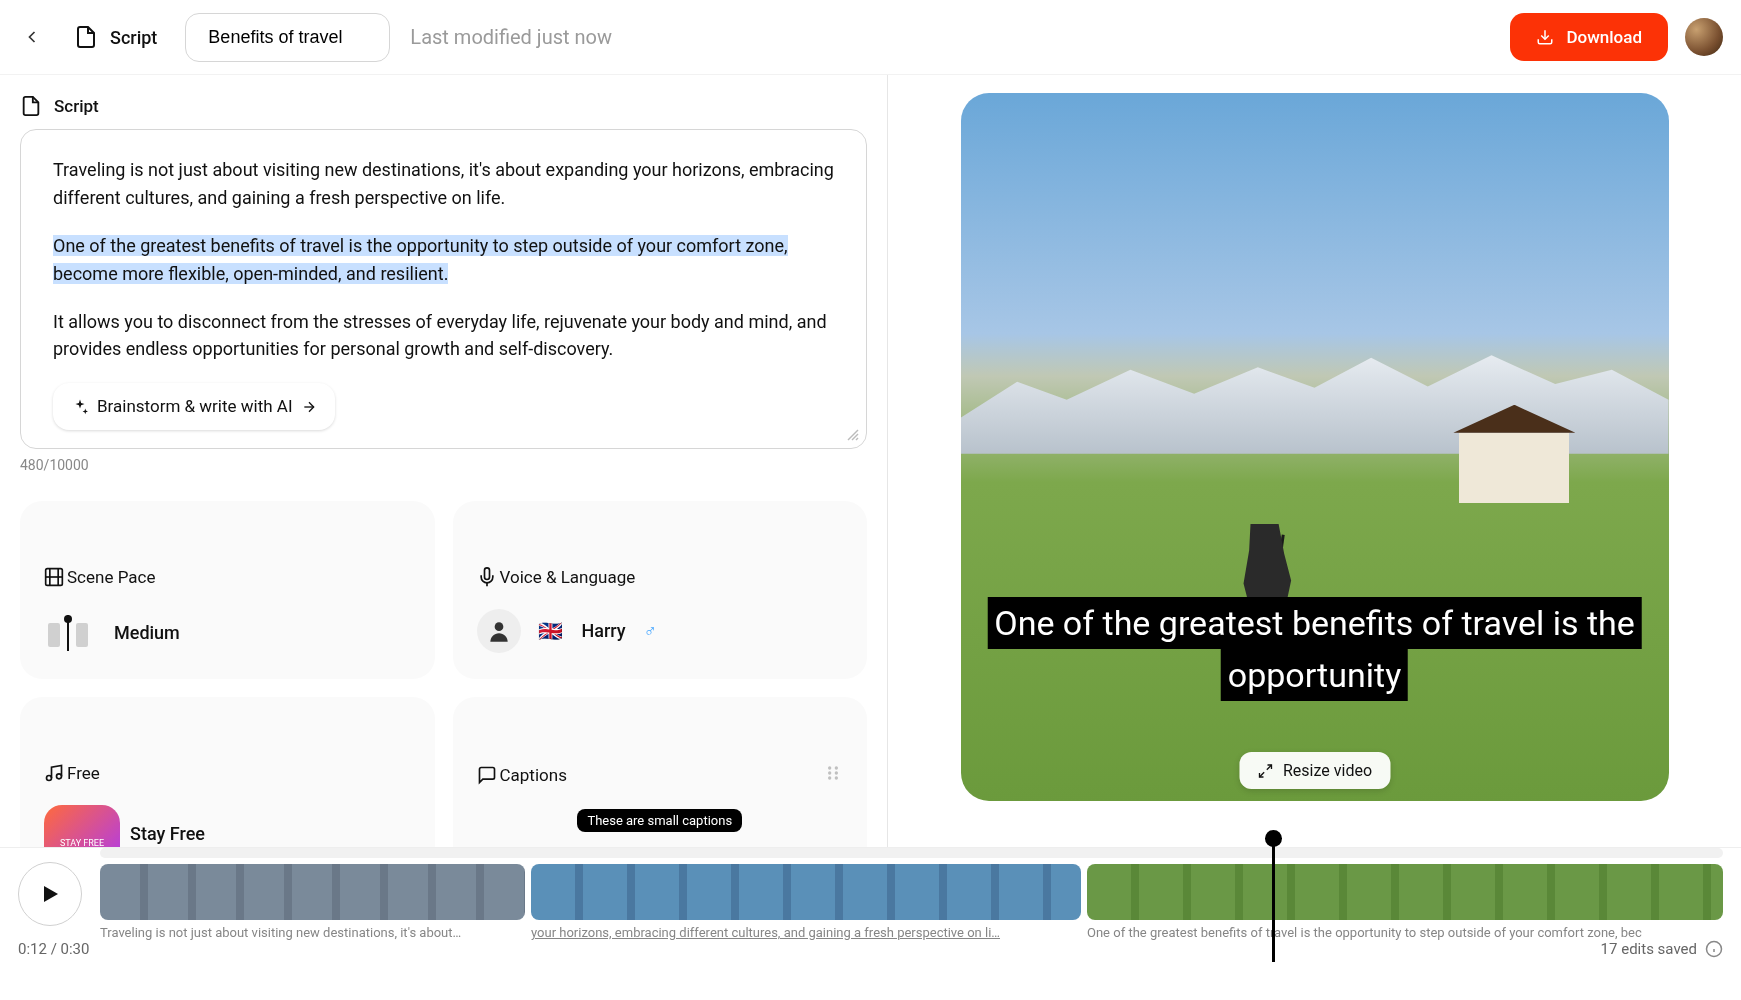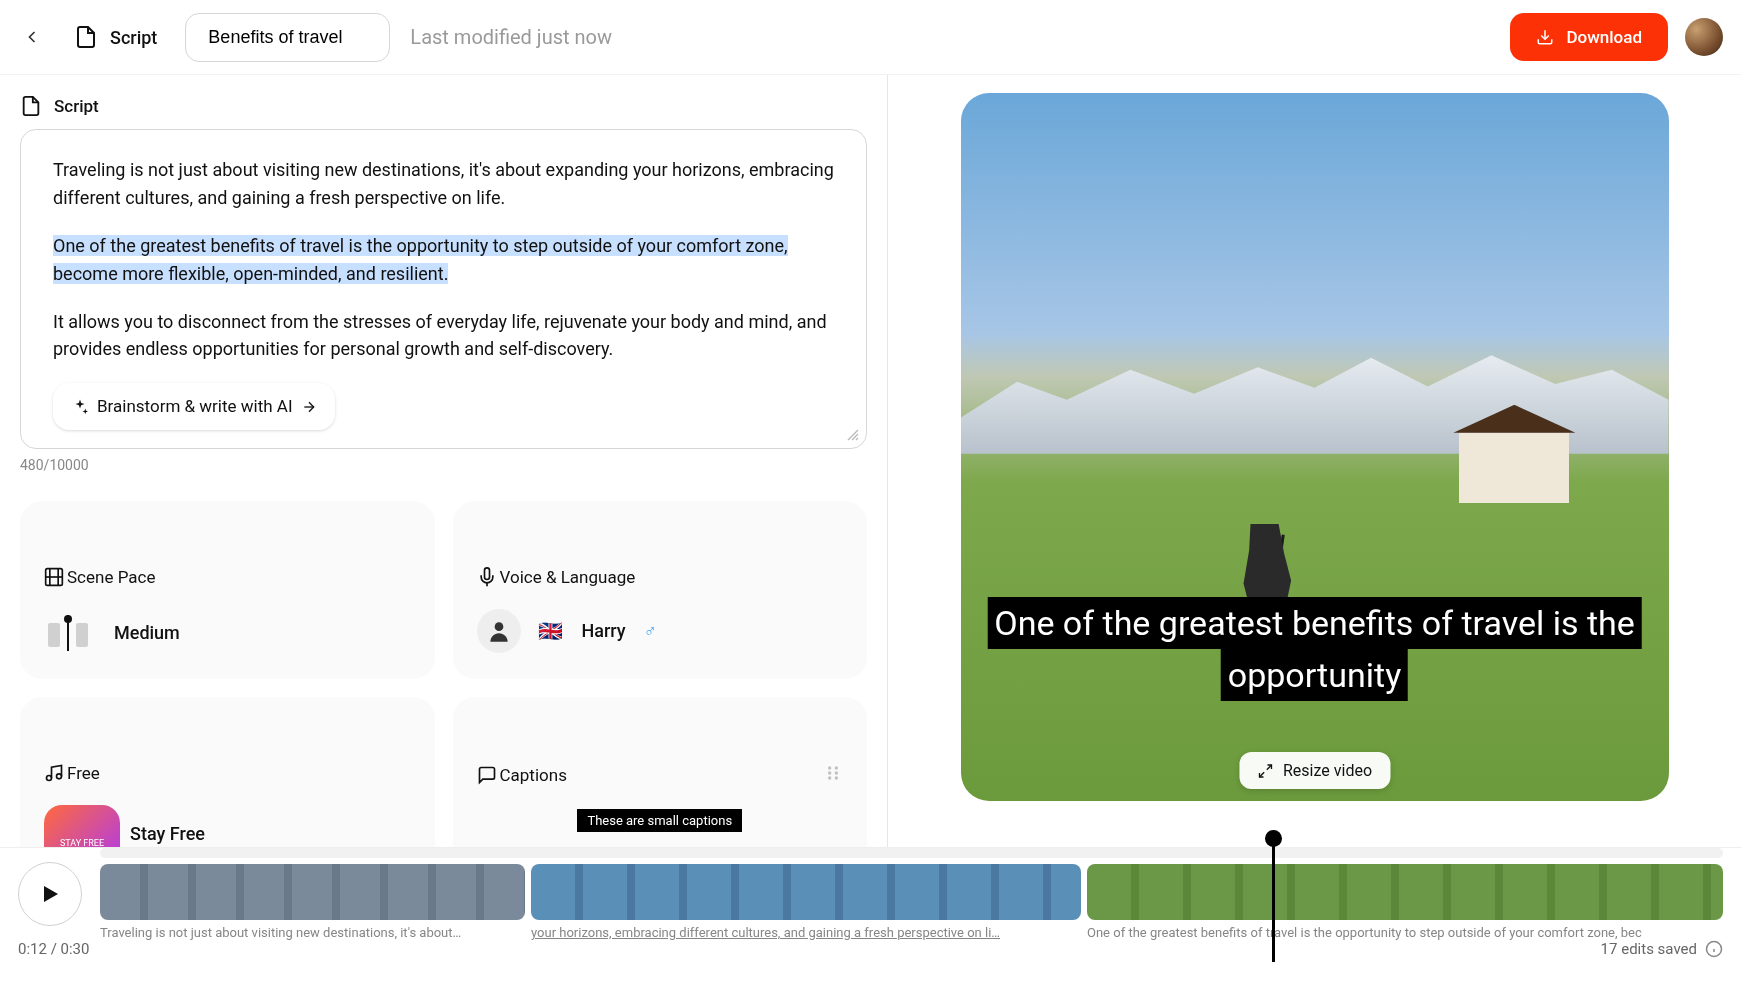--- a/index.html
+++ b/index.html
@@ -36,21 +36,21 @@
   .voice-body { display: flex; align-items: center; gap: 18px; }
   .voice-avatar { width: 44px; height: 44px; border-radius: 50%; background: #eee; display: flex; align-items: center; justify-content: center; }
   .flag { font-size: 20px; }
   .voice-name { font-size: 18px; font-weight: 500; }
   .gender { color: #4aa8ff; font-size: 18px; }
   .music-body { display: flex; align-items: center; gap: 10px; }
   .music-cover { width: 76px; height: 76px; border-radius: 18px; background: linear-gradient(135deg, #ff6a3c 0%, #a634ff 100%); display: flex; flex-direction: column; align-items: center; justify-content: center; font-size: 9px; color: #fff; }
   .music-title { font-size: 18px; font-weight: 500; }
   .music-artist { font-size: 15px; color: #888; }
   .captions-body { display: flex; justify-content: center; margin-top: 20px; }
-  .caption-chip { background: #000; color: #fff; font-size: 13px; padding: 4px 10px; border-radius: 0; }
+  .caption-chip { background: #000; color: #fff; font-size: 13px; padding: 4px 10px; border-radius: 8px; }
   .drag-handle { margin-left: auto; color: #c0c0c0; }
   
   .right-pane { flex: 1; display: flex; align-items: flex-start; justify-content: center; padding-top: 18px; }
   .video-frame { width: 708px; height: 708px; border-radius: 28px; position: relative; overflow: hidden; background: linear-gradient(180deg, #6aa7d8 0%, #a7c6e6 34%, #c0c8b4 40%, #7da84c 55%, #6b9a3c 100%); }
   .mountain { position: absolute; top: 34%; left: 0; right: 0; height: 120px; background: linear-gradient(180deg, #f0f4f8 0%, #b8c2cc 100%); clip-path: polygon(0 70%, 8% 40%, 15% 55%, 24% 30%, 33% 50%, 42% 28%, 50% 45%, 58% 20%, 66% 44%, 75% 18%, 84% 42%, 92% 30%, 100% 55%, 100% 100%, 0 100%); }
   .house { position: absolute; top: 48%; right: 14%; width: 110px; height: 70px; background: #efe8d8; }
   .house::before { content: ""; position: absolute; top: -28px; left: -6px; width: 122px; height: 28px; background: #4a2f1a; clip-path: polygon(0 100%, 50% 0, 100% 100%); }
   .hiker { position: absolute; bottom: 18%; left: 38%; width: 70px; height: 150px; background: #2a2a2a; clip-path: polygon(30% 0, 70% 0, 78% 20%, 88% 38%, 78% 60%, 70% 100%, 40% 100%, 32% 62%, 20% 40%, 28% 18%); }
   .stick { position: absolute; bottom: 18%; left: 44%; width: 3px; height: 140px; background: #1a1a1a; transform: rotate(8deg); }
   .caption-overlay { position: absolute; bottom: 100px; left: 50%; transform: translateX(-50%); }

